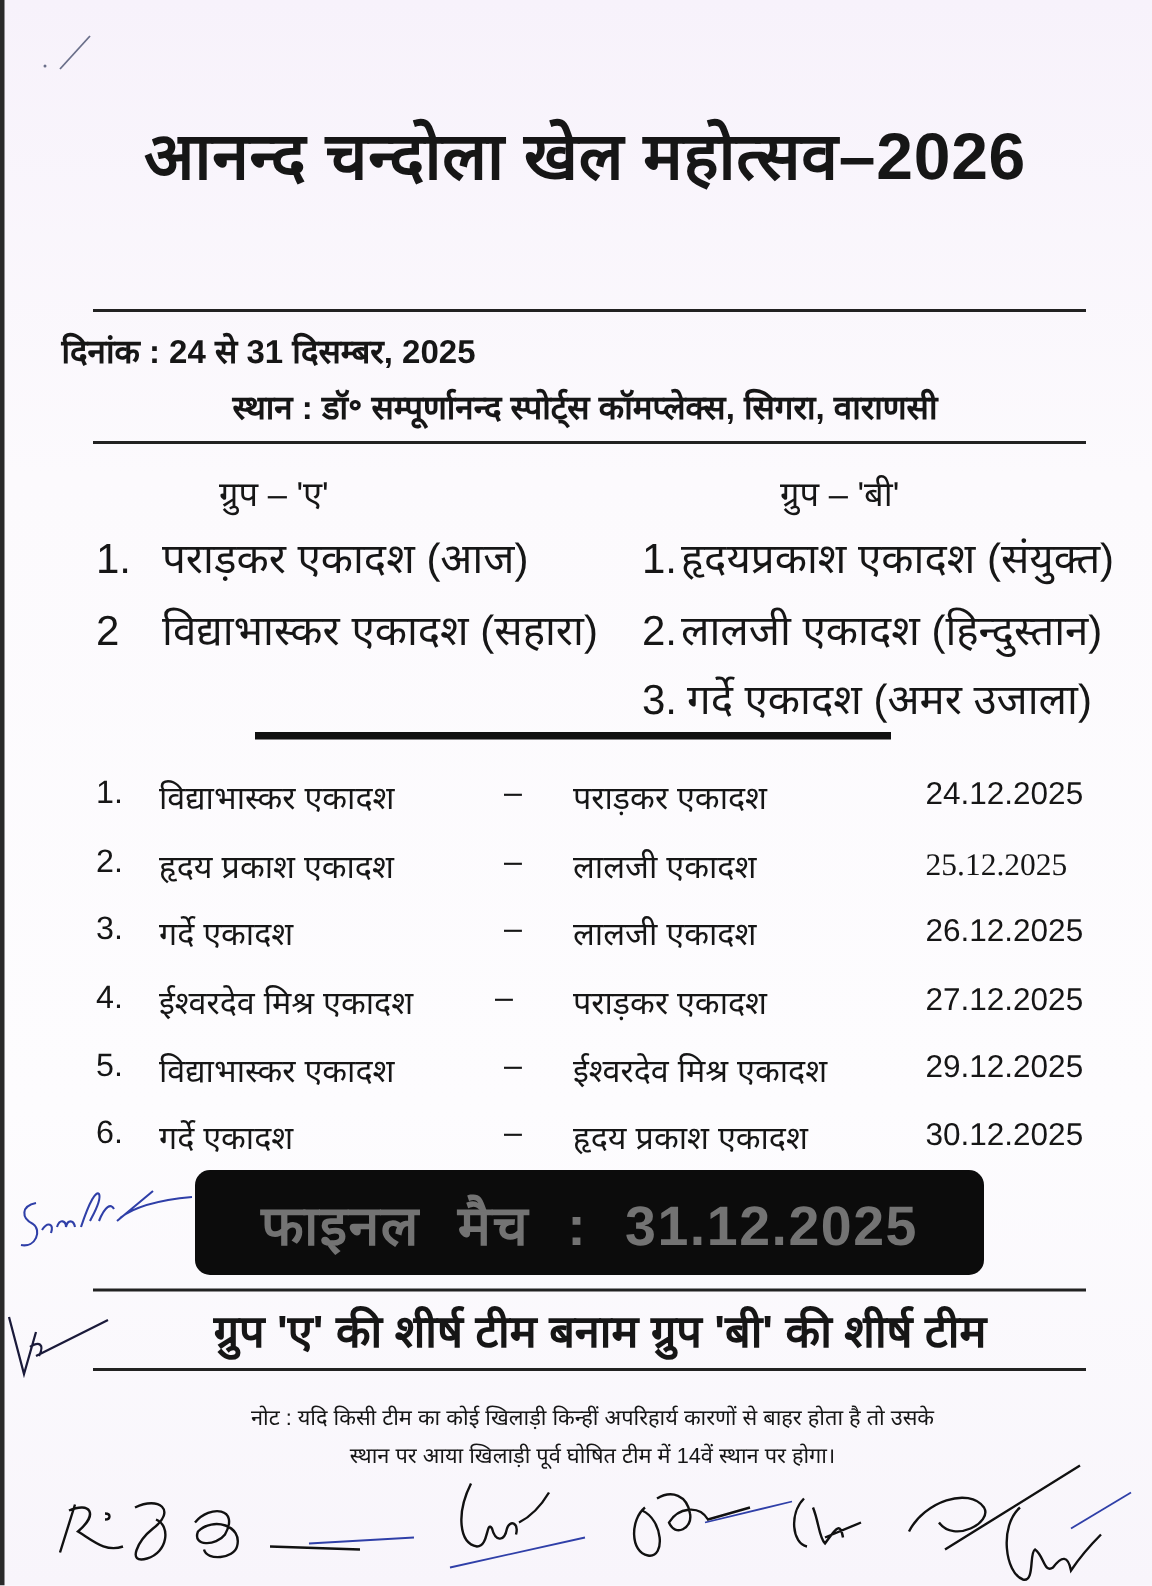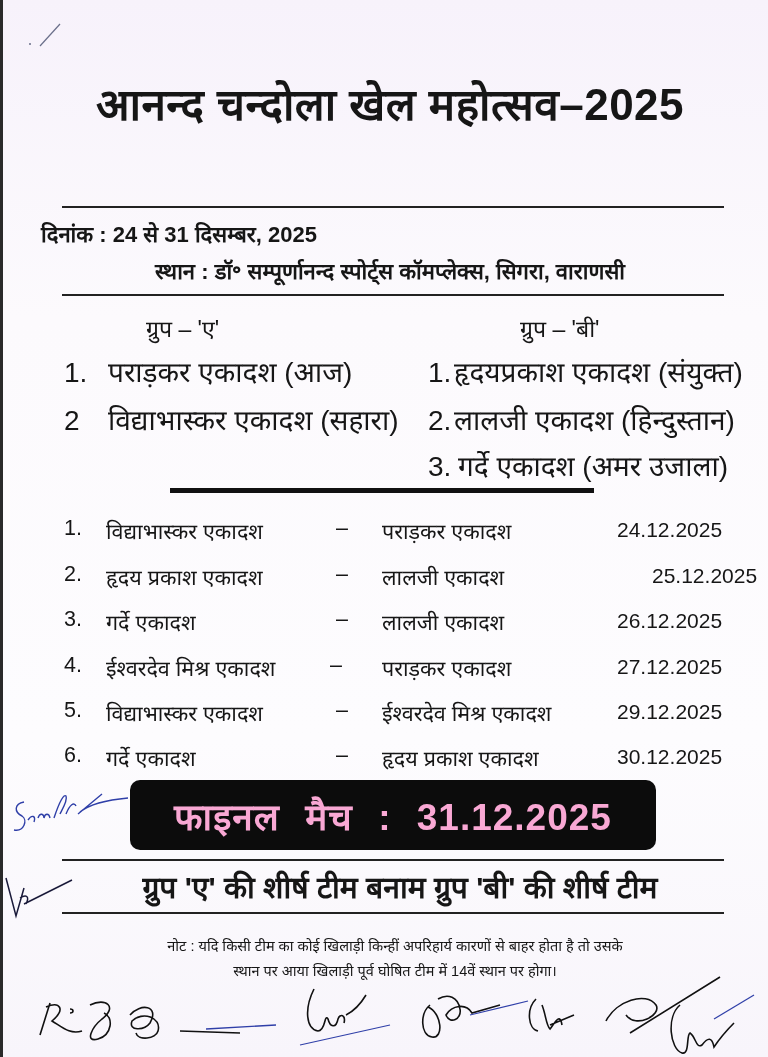--- a/index.html
+++ b/index.html
@@ -29,35 +29,35 @@
   .venue-line { left: 40px; top: 255px; width: 700px; text-align: center; font-size: 22px; font-weight: bold; }
   .group-head { font-size: 23px; top: 312px; }
   .team { font-size: 28px; }
   .num { display: inline-block; }
   .thick-rule { background: #111; height: 5px; }
   .fx { font-size: 21.5px; }
   .fx-date { font-size: 21px; }
   .final-box {
     left: 130px; top: 780px; width: 526px; height: 70px;
     background: #0c0c0c; border-radius: 10px;
-    color: #f9a8d4; font-size: 37px; font-weight: bold;
+    color: #737373; font-size: 37px; font-weight: bold;
     display: flex; align-items: center; justify-content: center; letter-spacing: 1px;
     word-spacing: 14px;
   }
   .top-teams { left: 70px; top: 866px; width: 660px; text-align: center; font-size: 30px; font-weight: bold; }
   .note { left: 50px; top: 934px; width: 690px; text-align: center; font-size: 14.5px; line-height: 25px; }
   svg.sig { position: absolute; overflow: visible; }
 </style>
 </head>
 <body>
 
 <div class="page">
   <div class="left-edge"></div>
 
-  <div class="abs title">आनन्द चन्दोला खेल महोत्सव–2025</div>
+  <div class="abs title">आनन्द चन्दोला खेल महोत्सव–2026</div>
   <div class="abs rule" style="left:62px;top:206px;width:662px;"></div>
 
   <div class="abs date-line">दिनांक : 24 से 31 दिसम्बर, 2025</div>
   <div class="abs venue-line">स्थान : डॉ॰ सम्पूर्णानन्द स्पोर्ट्स कॉमप्लेक्स, सिगरा, वाराणसी</div>
   <div class="abs rule" style="left:62px;top:294px;width:662px;"></div>
 
   <div class="abs group-head" style="left:146px;">ग्रुप – 'ए'</div>
   <div class="abs team" style="left:64px;top:352px;">
     <span class="num" style="width:44px">1.</span><span>पराड़कर एकादश (आज)</span>
   </div>
@@ -81,21 +81,21 @@
   <div class="abs fx" style="left:64px;top:516px;">1.</div>
   <div class="abs fx" style="left:106px;top:516px;">विद्याभास्कर एकादश</div>
   <div class="abs fx" style="left:336px;top:516px;">–</div>
   <div class="abs fx" style="left:382px;top:516px;">पराड़कर एकादश</div>
   <div class="abs fx-date" style="left:617px;top:518px;">24.12.2025</div>
 
   <div class="abs fx" style="left:64px;top:562px;">2.</div>
   <div class="abs fx" style="left:106px;top:562px;">हृदय प्रकाश एकादश</div>
   <div class="abs fx" style="left:336px;top:562px;">–</div>
   <div class="abs fx" style="left:382px;top:562px;">लालजी एकादश</div>
-  <div class="abs fx-date" style="left:652px;top:564px;">25.12.2025</div>
+  <div class="abs fx-date" style="left:617px;top:564px;font-family:Liberation Serif, serif;">25.12.2025</div>
 
   <div class="abs fx" style="left:64px;top:607px;">3.</div>
   <div class="abs fx" style="left:106px;top:607px;">गर्दे एकादश</div>
   <div class="abs fx" style="left:336px;top:607px;">–</div>
   <div class="abs fx" style="left:382px;top:607px;">लालजी एकादश</div>
   <div class="abs fx-date" style="left:617px;top:609px;">26.12.2025</div>
 
   <div class="abs fx" style="left:64px;top:653px;">4.</div>
   <div class="abs fx" style="left:106px;top:653px;">ईश्वरदेव मिश्र एकादश</div>
   <div class="abs fx" style="left:330px;top:653px;">–</div>

